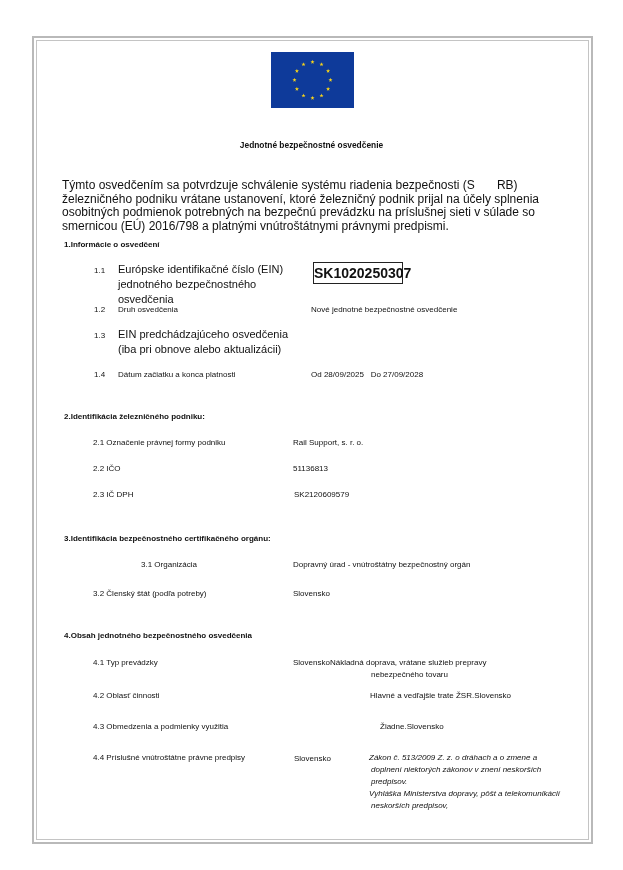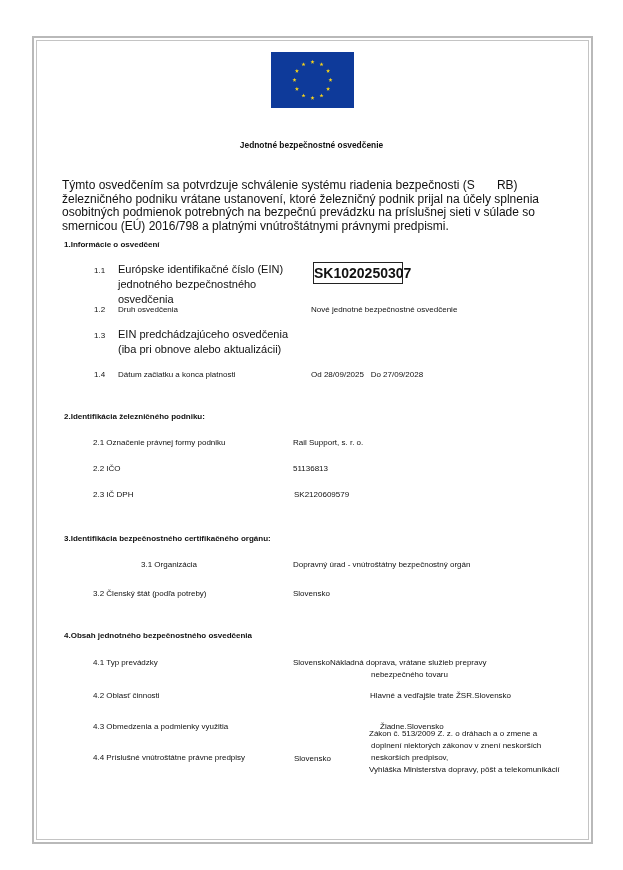--- a/index.html
+++ b/index.html
@@ -108,18 +108,19 @@
 <div class="abs val" style="left:371px; top:670px;">nebezpečného tovaru</div>
 
 <div class="abs val" style="left:93px; top:691px;">4.2 Oblasť činnosti</div>
 <div class="abs val" style="left:370px; top:691px;">Hlavné a vedľajšie trate ŽSR.Slovensko</div>
 
 <div class="abs val" style="left:93px; top:722px;">4.3 Obmedzenia a podmienky využitia</div>
 <div class="abs val" style="left:380px; top:722px;">Žiadne.Slovensko</div>
 
 <div class="abs val" style="left:93px; top:753px;">4.4 Príslušné vnútroštátne právne predpisy</div>
 <div class="abs val" style="left:294px; top:754px;">Slovensko</div>
-<div class="abs val ml" style="left:369px; top:728px;">
+<div class="abs val ml" style="left:369px; top:752px;font-style:italic;">
   <div style="padding-left:0px;">Zákon č. 513/2009 Z. z. o dráhach a o zmene a</div>
   <div style="padding-left:2px;">doplnení niektorých zákonov v znení neskorších</div>
+  <div style="padding-left:2px;">predpisov.</div>
+  <div style="padding-left:0px;">Vyhláška Ministerstva dopravy, pôšt a telekomunikácií</div>
   <div style="padding-left:2px;">neskorších predpisov,</div>
-  <div style="padding-left:0px;">Vyhláška Ministerstva dopravy, pôšt a telekomunikácií</div>
 </div>
 
 </body></html>

